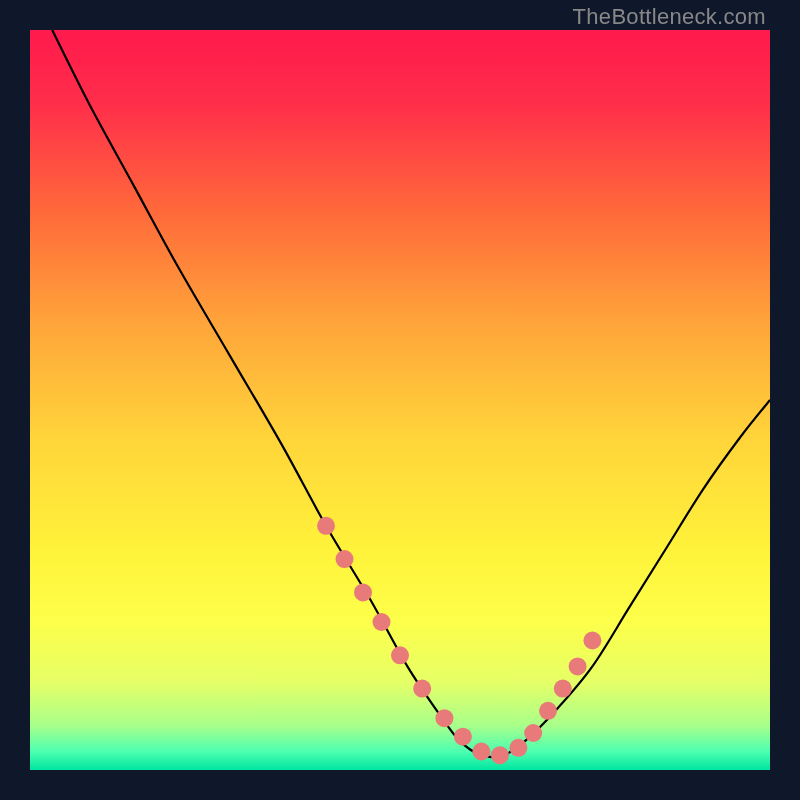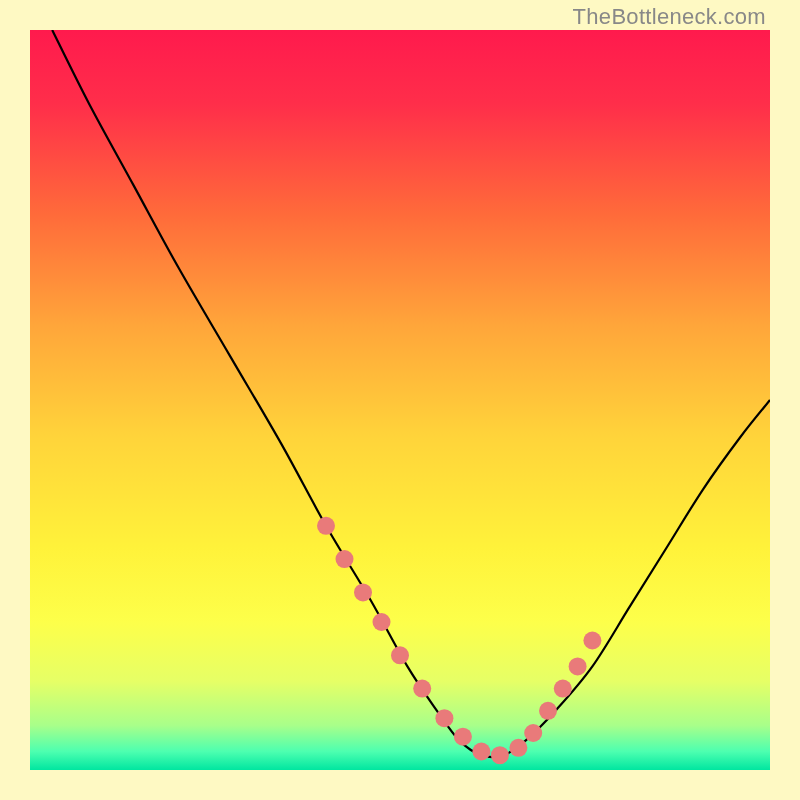--- a/index.html
+++ b/index.html
@@ -1,20 +1,20 @@
 <!DOCTYPE html>
 <html><head>
 <meta charset="utf-8">
 <style>
   * { margin: 0; padding: 0; box-sizing: border-box; }
   html, body { width: 800px; height: 800px; overflow: hidden; }
   .container {
     width: 800px;
     height: 800px;
-    background: #fef9c3;
+    background: #0f172a;
     position: relative;
   }
   .plot-area {
     position: absolute;
     left: 30px;
     top: 30px;
     width: 740px;
     height: 740px;
   }
   .gradient-bg {

